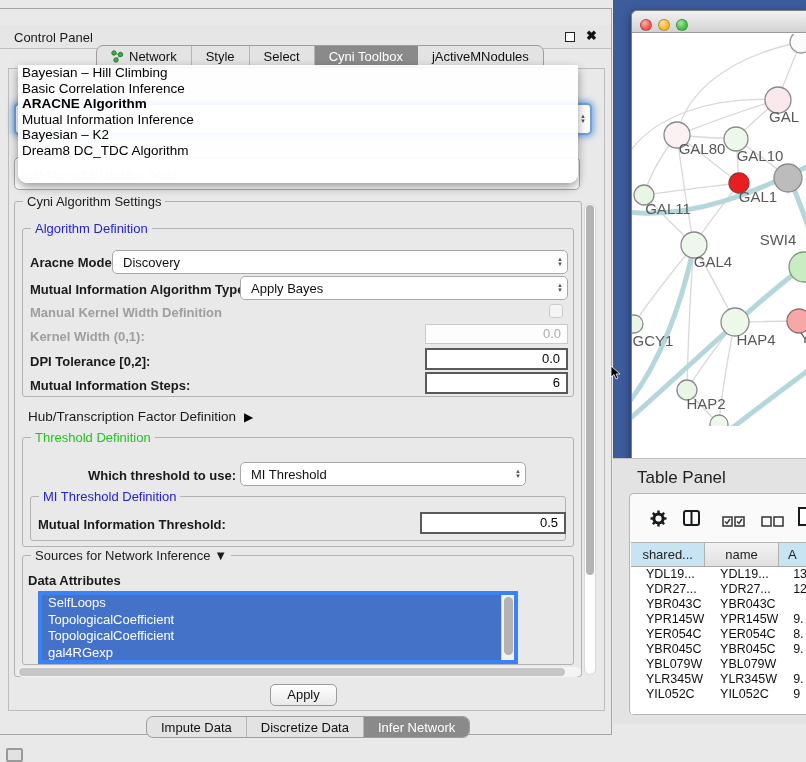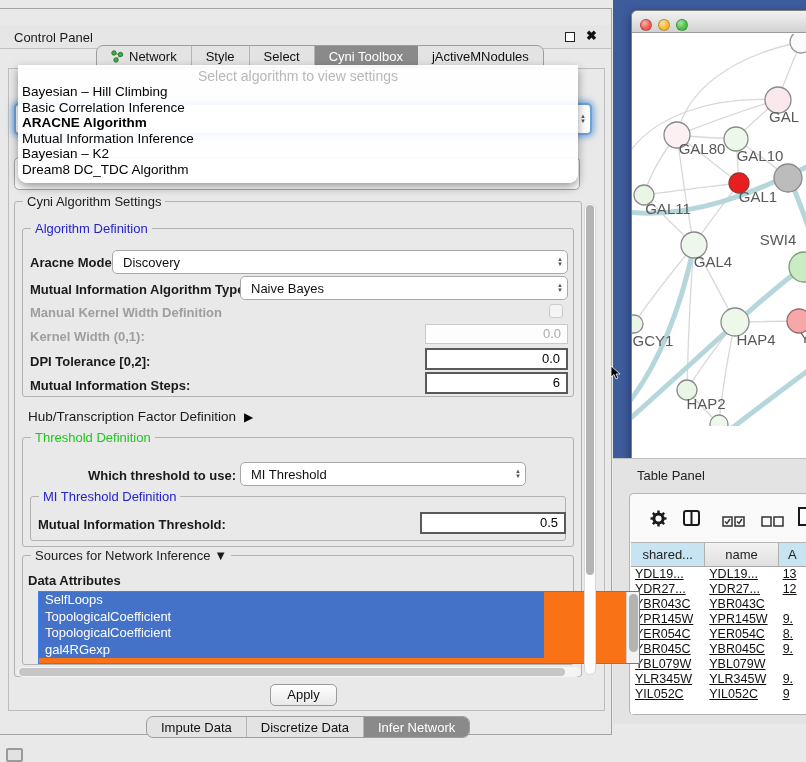--- a/index.html
+++ b/index.html
@@ -8,30 +8,30 @@
 
   
   #blue-desktop { left:613px; top:0; width:193px; height:458px; background:#3d5c9c; }
   #net-window { left:631px; top:10px; width:175px; height:529px; background:#fff; border:1px solid #7e7e7e; border-right:none; border-radius:6px 0 0 0; box-shadow:0 3px 10px rgba(0,0,0,.45); overflow:hidden; }
   #net-titlebar { position:absolute; left:0; top:0; right:0; height:22px; background:linear-gradient(#f2f2f2,#d2d2d2); border-bottom:1px solid #9a9a9a; border-radius:6px 0 0 0; }
   .tl { position:absolute; top:8px; width:12px; height:12px; border-radius:50%; border:1px solid rgba(0,0,0,.25); }
   #net-canvas { position:absolute; left:0; top:23px; width:175px; height:392px; background:#fff; }
 
   
   #table-region { left:613px; top:458px; width:193px; height:266px; background:#e3e3e3; border-top:1px solid #c0c0c0; }
-  #table-panel-title { position:absolute; left:24px; top:9px; font-size:13px; color:#222; }
+  #table-panel-title { position:absolute; left:24px; top:9px; font-size:17px; color:#222; }
   #table-card { position:absolute; left:16px; top:34px; width:177px; height:222px; background:#fafafa; border:1px solid #b5b5b5; border-radius:5px 0 0 5px; border-right:none; }
   .tb-icon { position:absolute; top:16px; }
   #tbl { position:absolute; left:1px; top:48px; width:176px; height:172px; overflow:hidden; background:#fff; border-top:1px solid #b5b5b5; }
   .thead { display:flex; height:24px; border-bottom:1px solid #a8a8a8; }
   .th { font-size:13px; color:#222; text-align:center; line-height:23px; border-right:1px solid #b0b0b0; overflow:hidden; white-space:nowrap; }
   .th.sel { background:#c8e4f2; }
   .th.plain { background:linear-gradient(#f2f2f2,#e0e0e0); }
   .trow { display:flex; height:15px; font-size:12.5px; color:#111; white-space:nowrap; }
-  .td { overflow:hidden; padding-left:4px; line-height:15px;text-decoration:underline; }
+  .td { overflow:hidden; padding-left:15px; line-height:15px; }
 
   
   #cp { left:0; top:8px; width:612px; height:727px; background:#e9e9e9; border:1px solid #a5a5a5; border-left:none; }
   #cp-titlebar { position:absolute; left:0; top:0; right:0; height:24px; background:#e6e6e6; border-bottom:1px solid #c2c2c2;margin-top:16px; }
   #cp-title { position:absolute; left:14px; top:5px; font-size:13px; color:#1a1a1a; }
   #cp-float { position:absolute; right:36px; top:7px; width:10px; height:10px; border:1.5px solid #222; background:#fff; }
   #cp-close { position:absolute; right:14px; top:3px; font-size:13px; font-weight:bold; color:#111; }
 
   
   .tabrow { position:absolute; display:flex; border:1px solid #9e9e9e; border-radius:7px 7px 0 0; overflow:hidden; background:#e3e3e3; }
@@ -59,21 +59,21 @@
   .lbl { position:absolute; font-size:13px; font-weight:bold; color:#1a1a1a; white-space:nowrap; }
   .lbl.dis { color:#9e9e9e; }
 
   
   #algo-popup { position:absolute; left:18px; top:56px; width:560px; height:118px; background:rgba(255,255,255,.93); border-radius:0 0 9px 9px; box-shadow:0 4px 10px rgba(0,0,0,.4); z-index:20; overflow:hidden; }
   #algo-popup .ph { text-align:center; color:#b8b8b8; font-size:14px; padding-top:3px; height:19px; }
   .algo-item { font-size:13.5px; color:#000; padding-left:4px; height:15.6px; line-height:15.6px; white-space:nowrap; }
   .algo-item.sel { font-weight:bold; }
 
   
-  #attr-list { position:absolute; left:38px; top:582px; width:602px; height:73px; background:#f97316; border:1px solid #3b82f6; overflow:hidden; }
+  #attr-list { position:absolute; left:38px; top:582px; width:480px; height:73px; background:#f97316; border:4px solid #3b82f6; overflow:hidden; }
   .attr-item { background:#4472c8; color:#fff; font-size:13px; height:16.5px; line-height:16.5px; padding-left:6px; width:505px; }
   #attr-scroll { position:absolute; right:0; top:0; width:13px; height:100%; background:#f2f2f2; border-left:1px solid #d0d0d0; }
   #attr-scroll .thumb { position:absolute; left:2px; top:2px; width:9px; height:58px; background:#b3b3b3; border-radius:5px; }
 
   
   #v-scroll { position:absolute; left:584px; top:194px; width:12px; height:472px; background:#fdfdfd; border:1px solid #d8d8d8; border-radius:6px; }
   #v-scroll .thumb { position:absolute; left:1px; top:1px; width:8px; height:370px; background:#b4b4b4; border-radius:5px; }
   #h-scroll { position:absolute; left:17px; top:658px; width:564px; height:10px; background:#f4f4f4; border-radius:5px; }
   #h-scroll .thumb { position:absolute; left:2px; top:1px; width:546px; height:8px; background:#c6c6c6; border-radius:4px; }
 
@@ -294,21 +294,20 @@
         <span>▲</span>
         <span>▼</span>
       </span>
   </div>
 
   <div class="combo" style="left:14px; top:148px; width:566px; height:33px; z-index:4;">
     <span class="val" style="color:#bdbdbd;">gal-filtered.sif default node</span>
   </div>
 
   <div id="algo-popup">
-    <div class="ph">Select algorithm to view settings</div>
     <div id="algo-items">
         <div class="algo-item">Bayesian – Hill Climbing</div>
         <div class="algo-item">Basic Correlation Inference</div>
         <div class="algo-item sel">ARACNE Algorithm</div>
         <div class="algo-item">Mutual Information Inference</div>
         <div class="algo-item">Bayesian – K2</div>
         <div class="algo-item">Dream8 DC_TDC Algorithm</div>
       </div>
   </div>
 
@@ -324,21 +323,21 @@
   <div class="combo" style="left:112px; top:241px; width:456px; height:24px;">
     <span class="val">Discovery</span>
     <span class="stepper">
         <span>▲</span>
         <span>▼</span>
       </span>
   </div>
 
   <div class="lbl" style="left:30px; top:273px;">Mutual Information Algorithm Type:</div>
   <div class="combo" style="left:240px; top:267px; width:328px; height:24px;">
-    <span class="val">Naive Bayes</span>
+    <span class="val">Apply Bayes</span>
     <span class="stepper">
         <span>▲</span>
         <span>▼</span>
       </span>
   </div>
 
   <div class="lbl dis" style="left:30px; top:296px;">Manual Kernel Width Definition</div>
   <div class="checkbox" style="left:549px; top:295px;"></div>
 
   <div class="lbl dis" style="left:30px; top:320px;">Kernel Width (0,1):</div>

